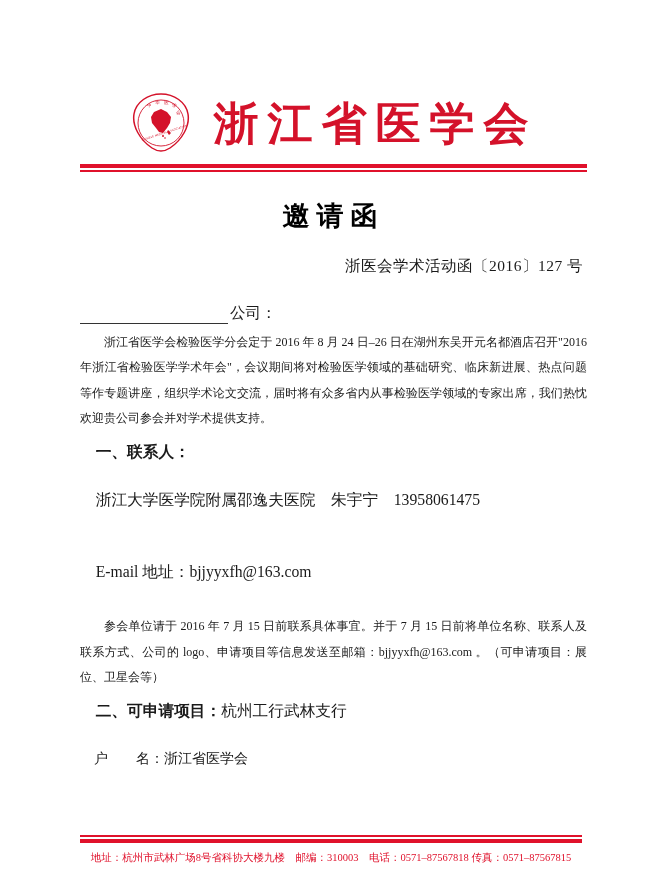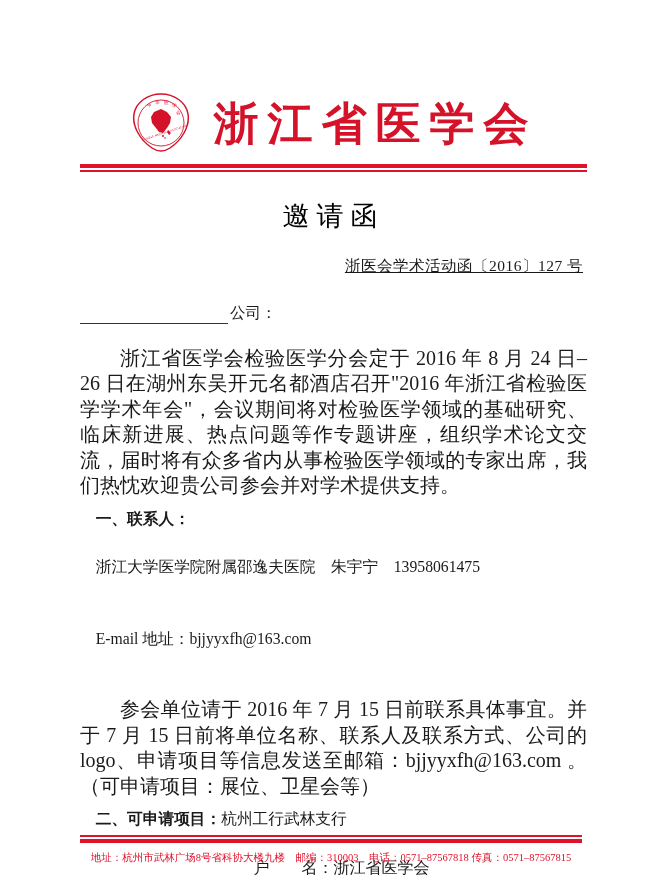--- a/index.html
+++ b/index.html
@@ -61,56 +61,55 @@
     margin-top: 2px;
     height: 1.6px;
     background: #e0112b;
   }
 
   
   .doc-title {
     text-align: center;
     font-family: "DejaVu Sans", "Liberation Sans", sans-serif;
     font-size: 27px;
-    font-weight: normal;
+    font-weight: bold;
     color: #000000;
     letter-spacing: 7px;
     margin-top: 26px;
   }
 
   .doc-number {
     text-align: right;
     font-size: 15.5px;
     margin-top: 22px;
     padding-right: 4px;
     letter-spacing: 0.5px;
-    text-decoration: underline;
   }
 
   
   .salutation {
     margin-top: 26px;
     font-size: 15.5px;
     display: flex;
     align-items: flex-end;
   }
   .blank-line {
     display: inline-block;
     width: 148px;
     border-bottom: 1.3px solid #333;
     height: 17px;
   }
   .salutation-text { padding-left: 2px; }
 
   .para {
-    font-size: 20px;
+    font-size: 12px;
     line-height: 25.5px;
     text-align: justify;
     text-justify: inter-ideograph;
-    margin-top: 22px;
+    margin-top: 6px;
     text-indent: 2em;
   }
 
   .section-head {
     font-size: 15.7px;
     line-height: 25.5px;
     margin-top: 7px;
     text-indent: 1em;
   }
   .section-head b {
@@ -126,25 +125,24 @@
   }
 
   .info-row {
     font-size: 15.7px;
     line-height: 24px;
     text-indent: 1em;
     white-space: pre;
   }
 
   .bank-row {
-    font-size: 16px;
+    font-size: 14px;
     line-height: 24px;
     text-indent: 1em;
     white-space: pre;
-    text-align: center;
   }
 
   
   .footer {
     position: absolute;
     left: 80px;
     right: 85px;
     bottom: 30px;
   }
   .foot-rule-thin {

